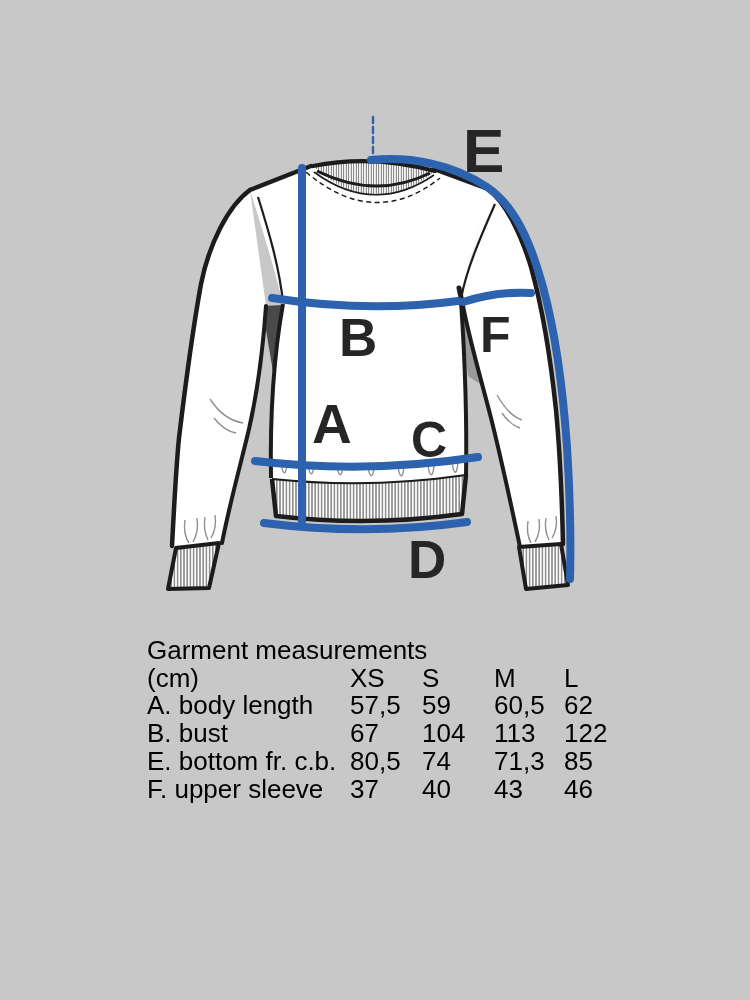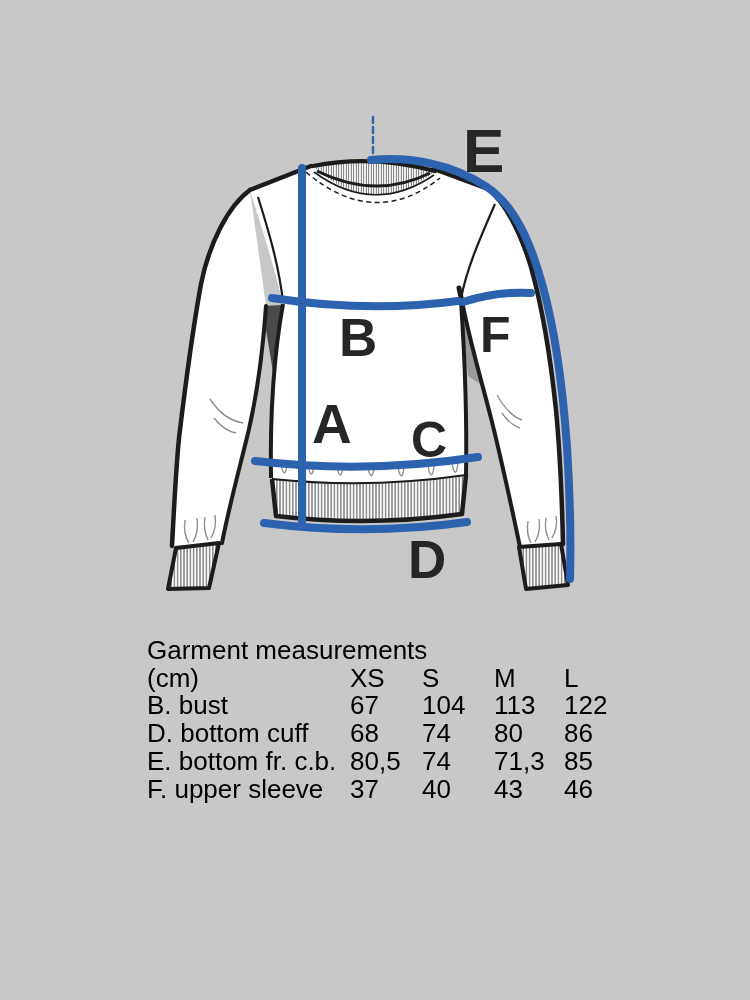--- a/index.html
+++ b/index.html
@@ -153,37 +153,37 @@
     <div class="t-title">Garment measurements</div>
 
     <div class="t-row">
       <div class="t-cell">(cm)</div>
       <div class="t-cell">XS</div>
       <div class="t-cell">S</div>
       <div class="t-cell">M</div>
       <div class="t-cell">L</div>
     </div>
 
+    <div class="t-row">
+      <div class="t-cell">A. body length</div>
+      <div class="t-cell">57,5</div>
+      <div class="t-cell">59</div>
+      <div class="t-cell">60,5</div>
+      <div class="t-cell">62</div>
+    </div>
 
     <div class="t-row">
       <div class="t-cell">B. bust</div>
       <div class="t-cell">67</div>
       <div class="t-cell">104</div>
       <div class="t-cell">113</div>
       <div class="t-cell">122</div>
     </div>
 
 
-    <div class="t-row">
-      <div class="t-cell">D. bottom cuff</div>
-      <div class="t-cell">68</div>
-      <div class="t-cell">74</div>
-      <div class="t-cell">80</div>
-      <div class="t-cell">86</div>
-    </div>
 
     <div class="t-row">
       <div class="t-cell">E. bottom fr. c.b.</div>
       <div class="t-cell">80,5</div>
       <div class="t-cell">74</div>
       <div class="t-cell">71,3</div>
       <div class="t-cell">85</div>
     </div>
 
     <div class="t-row">

